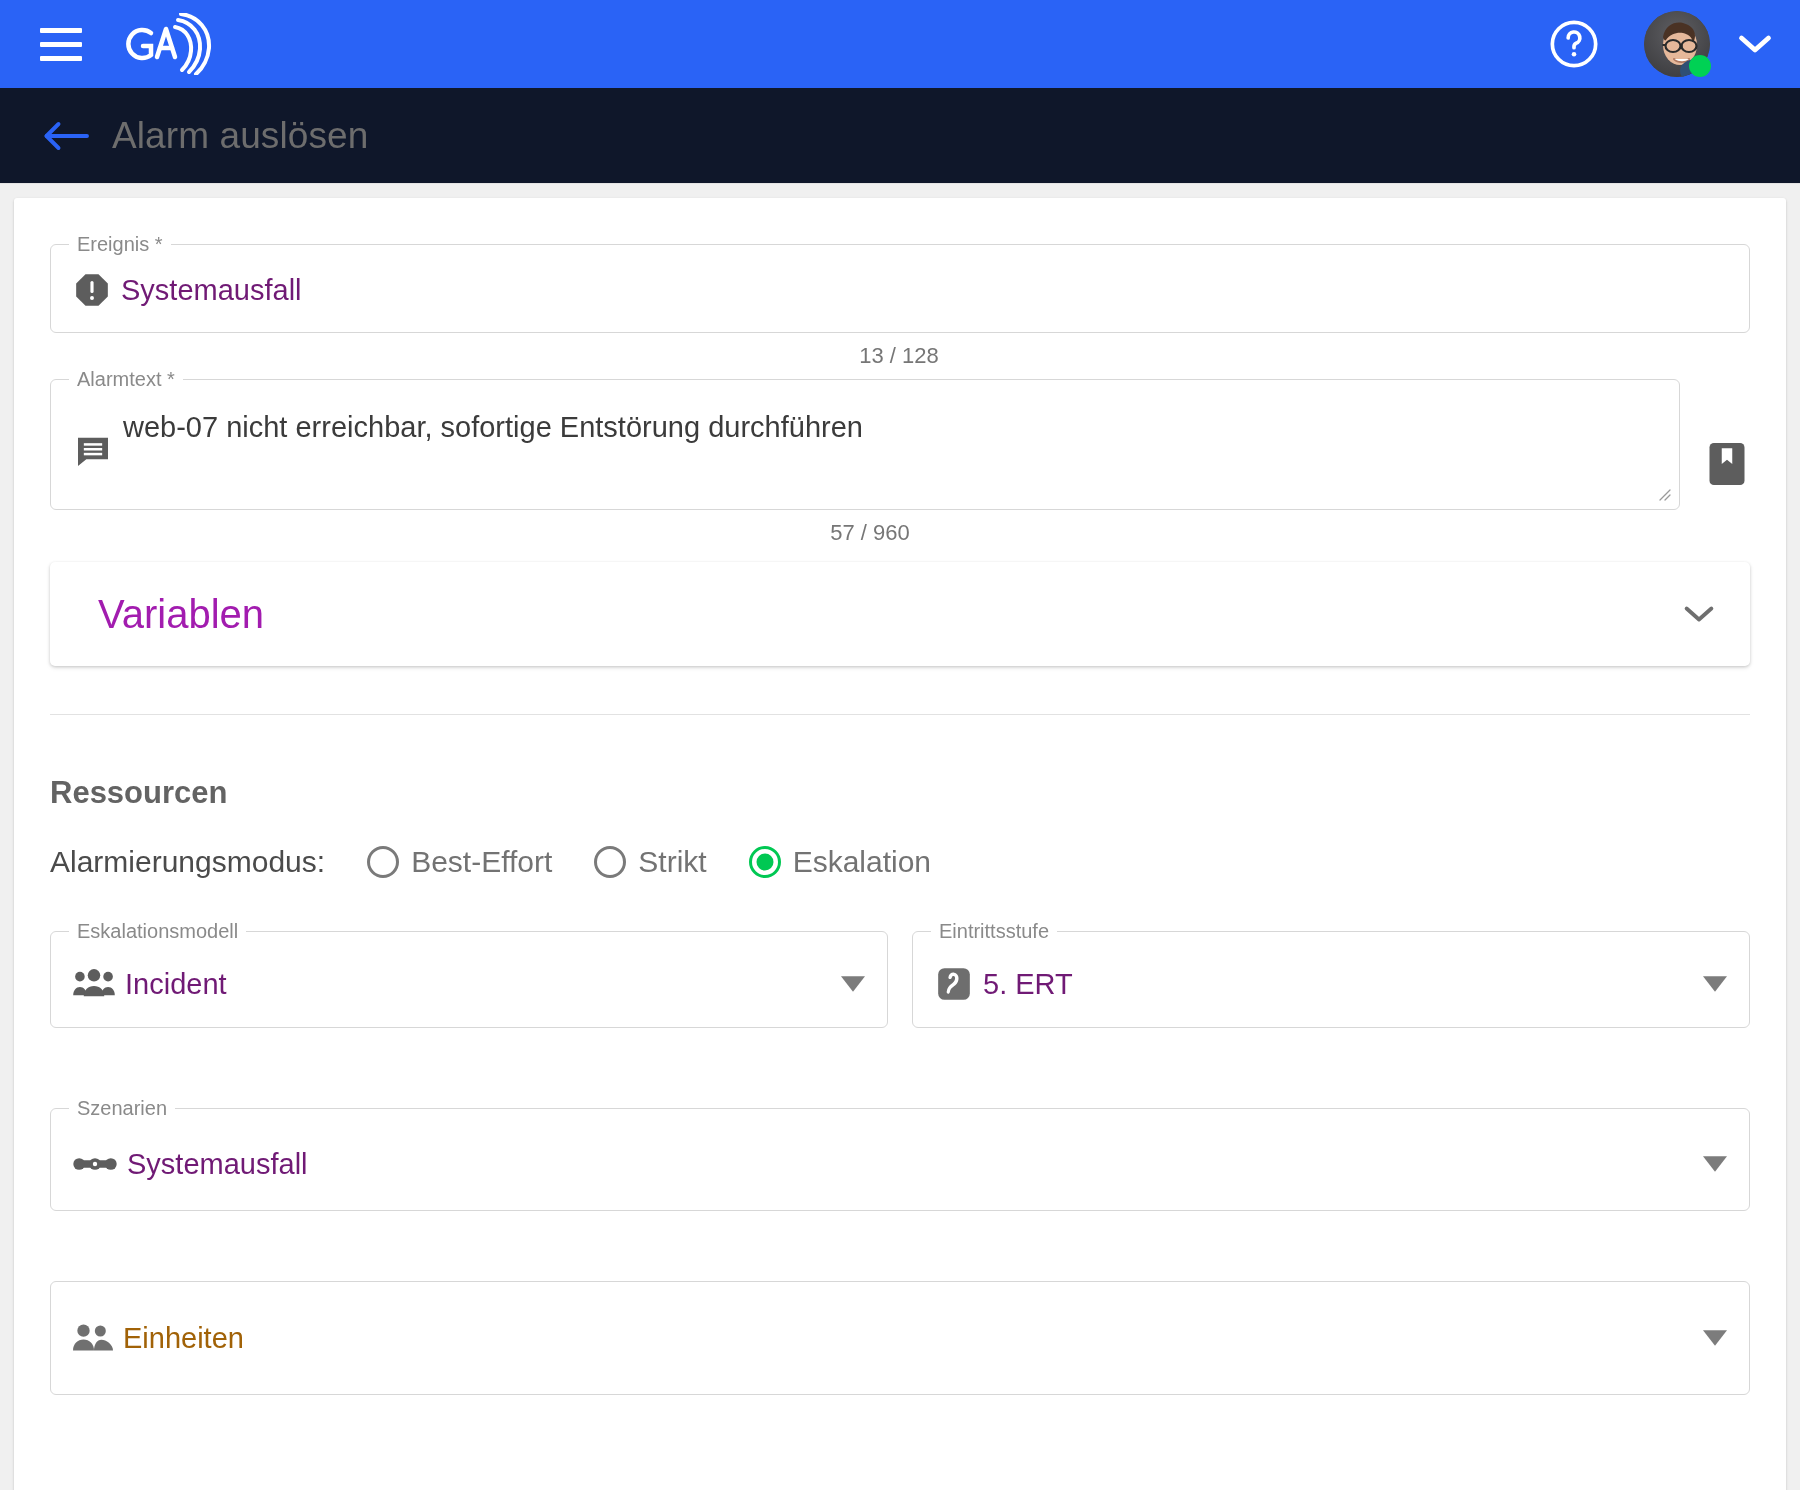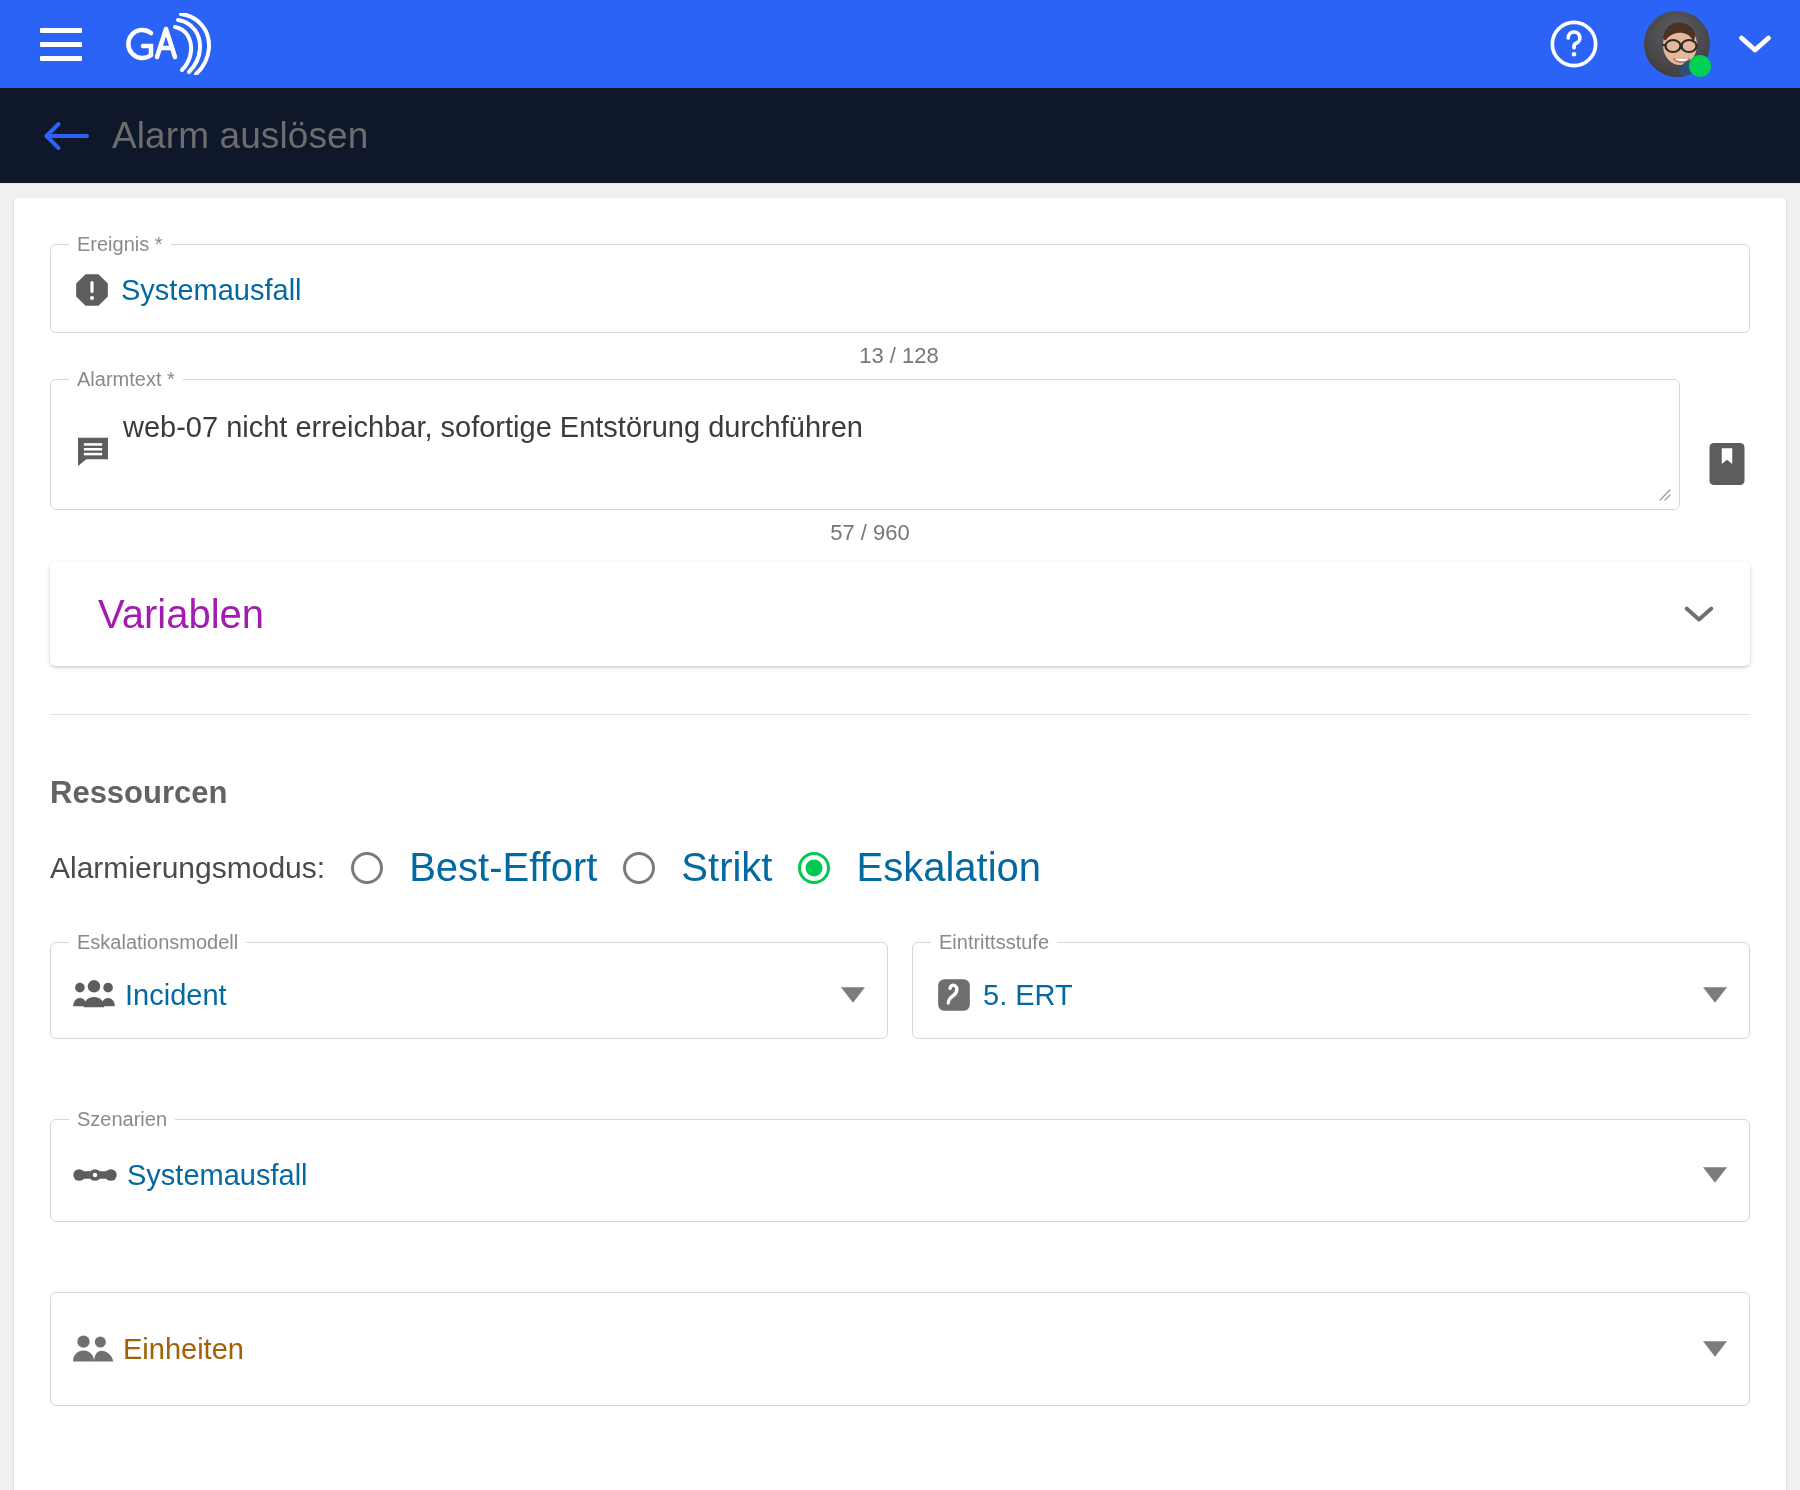--- a/index.html
+++ b/index.html
@@ -153,21 +153,21 @@
     min-height: 74px;
   }
   .field-icon {
     flex: 0 0 auto;
     display: flex;
     align-items: center;
     margin-right: 10px;
   }
   .field-value {
     font-size: 29px;
-    color: #0369a1;
+    color: #701a75;
     white-space: nowrap;
     overflow: hidden;
     text-overflow: ellipsis;
   }
   .field-value.placeholder { color: #a16207; }
   .field-dropdown-arrow {
     margin-left: auto;
     flex: 0 0 auto;
     display: flex;
     align-items: center;
@@ -255,21 +255,21 @@
     font-weight: bold;
     color: #636363;
     margin: 60px 0 0 0;
   }
 
   
   .radio-row {
     display: flex;
     align-items: center;
     margin-top: 34px;
-    gap: 0;
+    gap: 16px;
   }
   .radio-label-lead {
     font-size: 30px;
     color: #4b4b4b;
     margin-right: 26px;
   }
   .radio-item {
     display: flex;
     align-items: center;
     cursor: pointer;
@@ -286,23 +286,23 @@
   .radio-item.selected .radio-circle::after {
     content: "";
     position: absolute;
     top: 50%; left: 50%;
     transform: translate(-50%,-50%);
     width: 17px; height: 17px;
     border-radius: 50%;
     background: #00c853;
   }
   .radio-text {
-    font-size: 40px;
-    color: #0369a1;
-    margin-left: 26px;
+    font-size: 30px;
+    color: #737373;
+    margin-left: 12px;
     white-space: nowrap;
   }
 
   
   .grid-2 {
     display: flex;
     gap: 24px;
     margin-top: 42px;
   }
   .grid-2 > * { flex: 1 1 0; }

